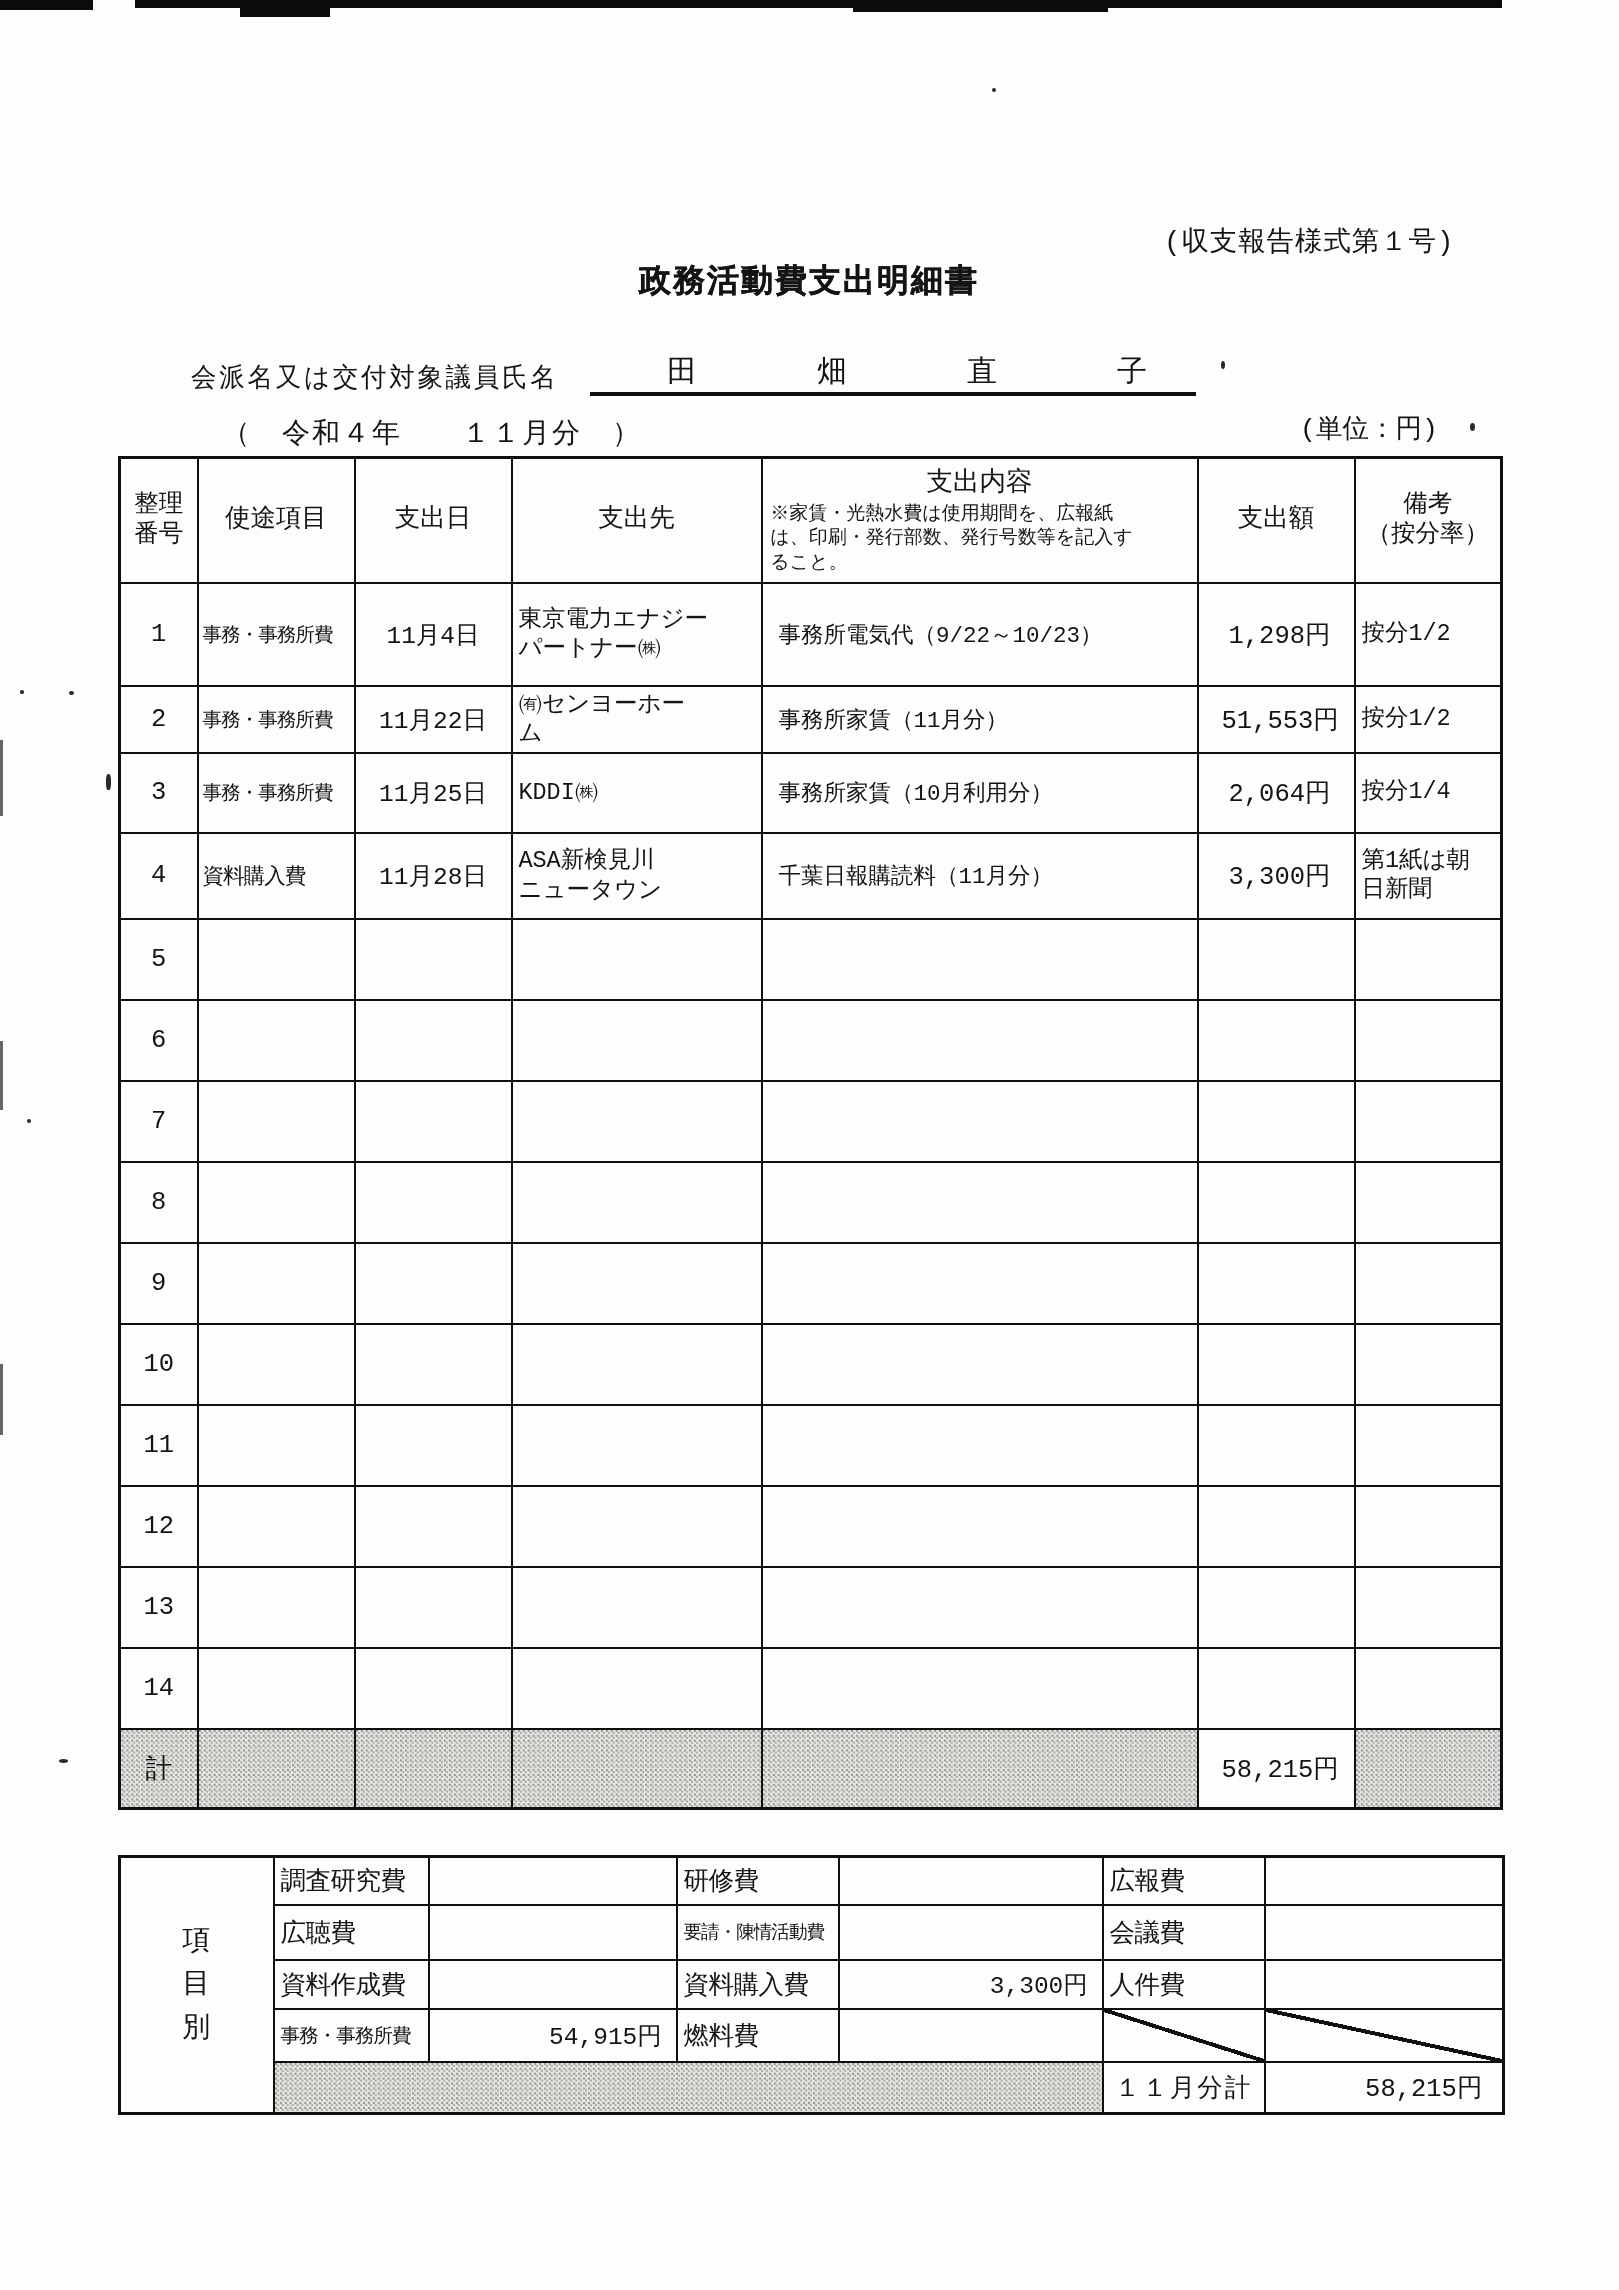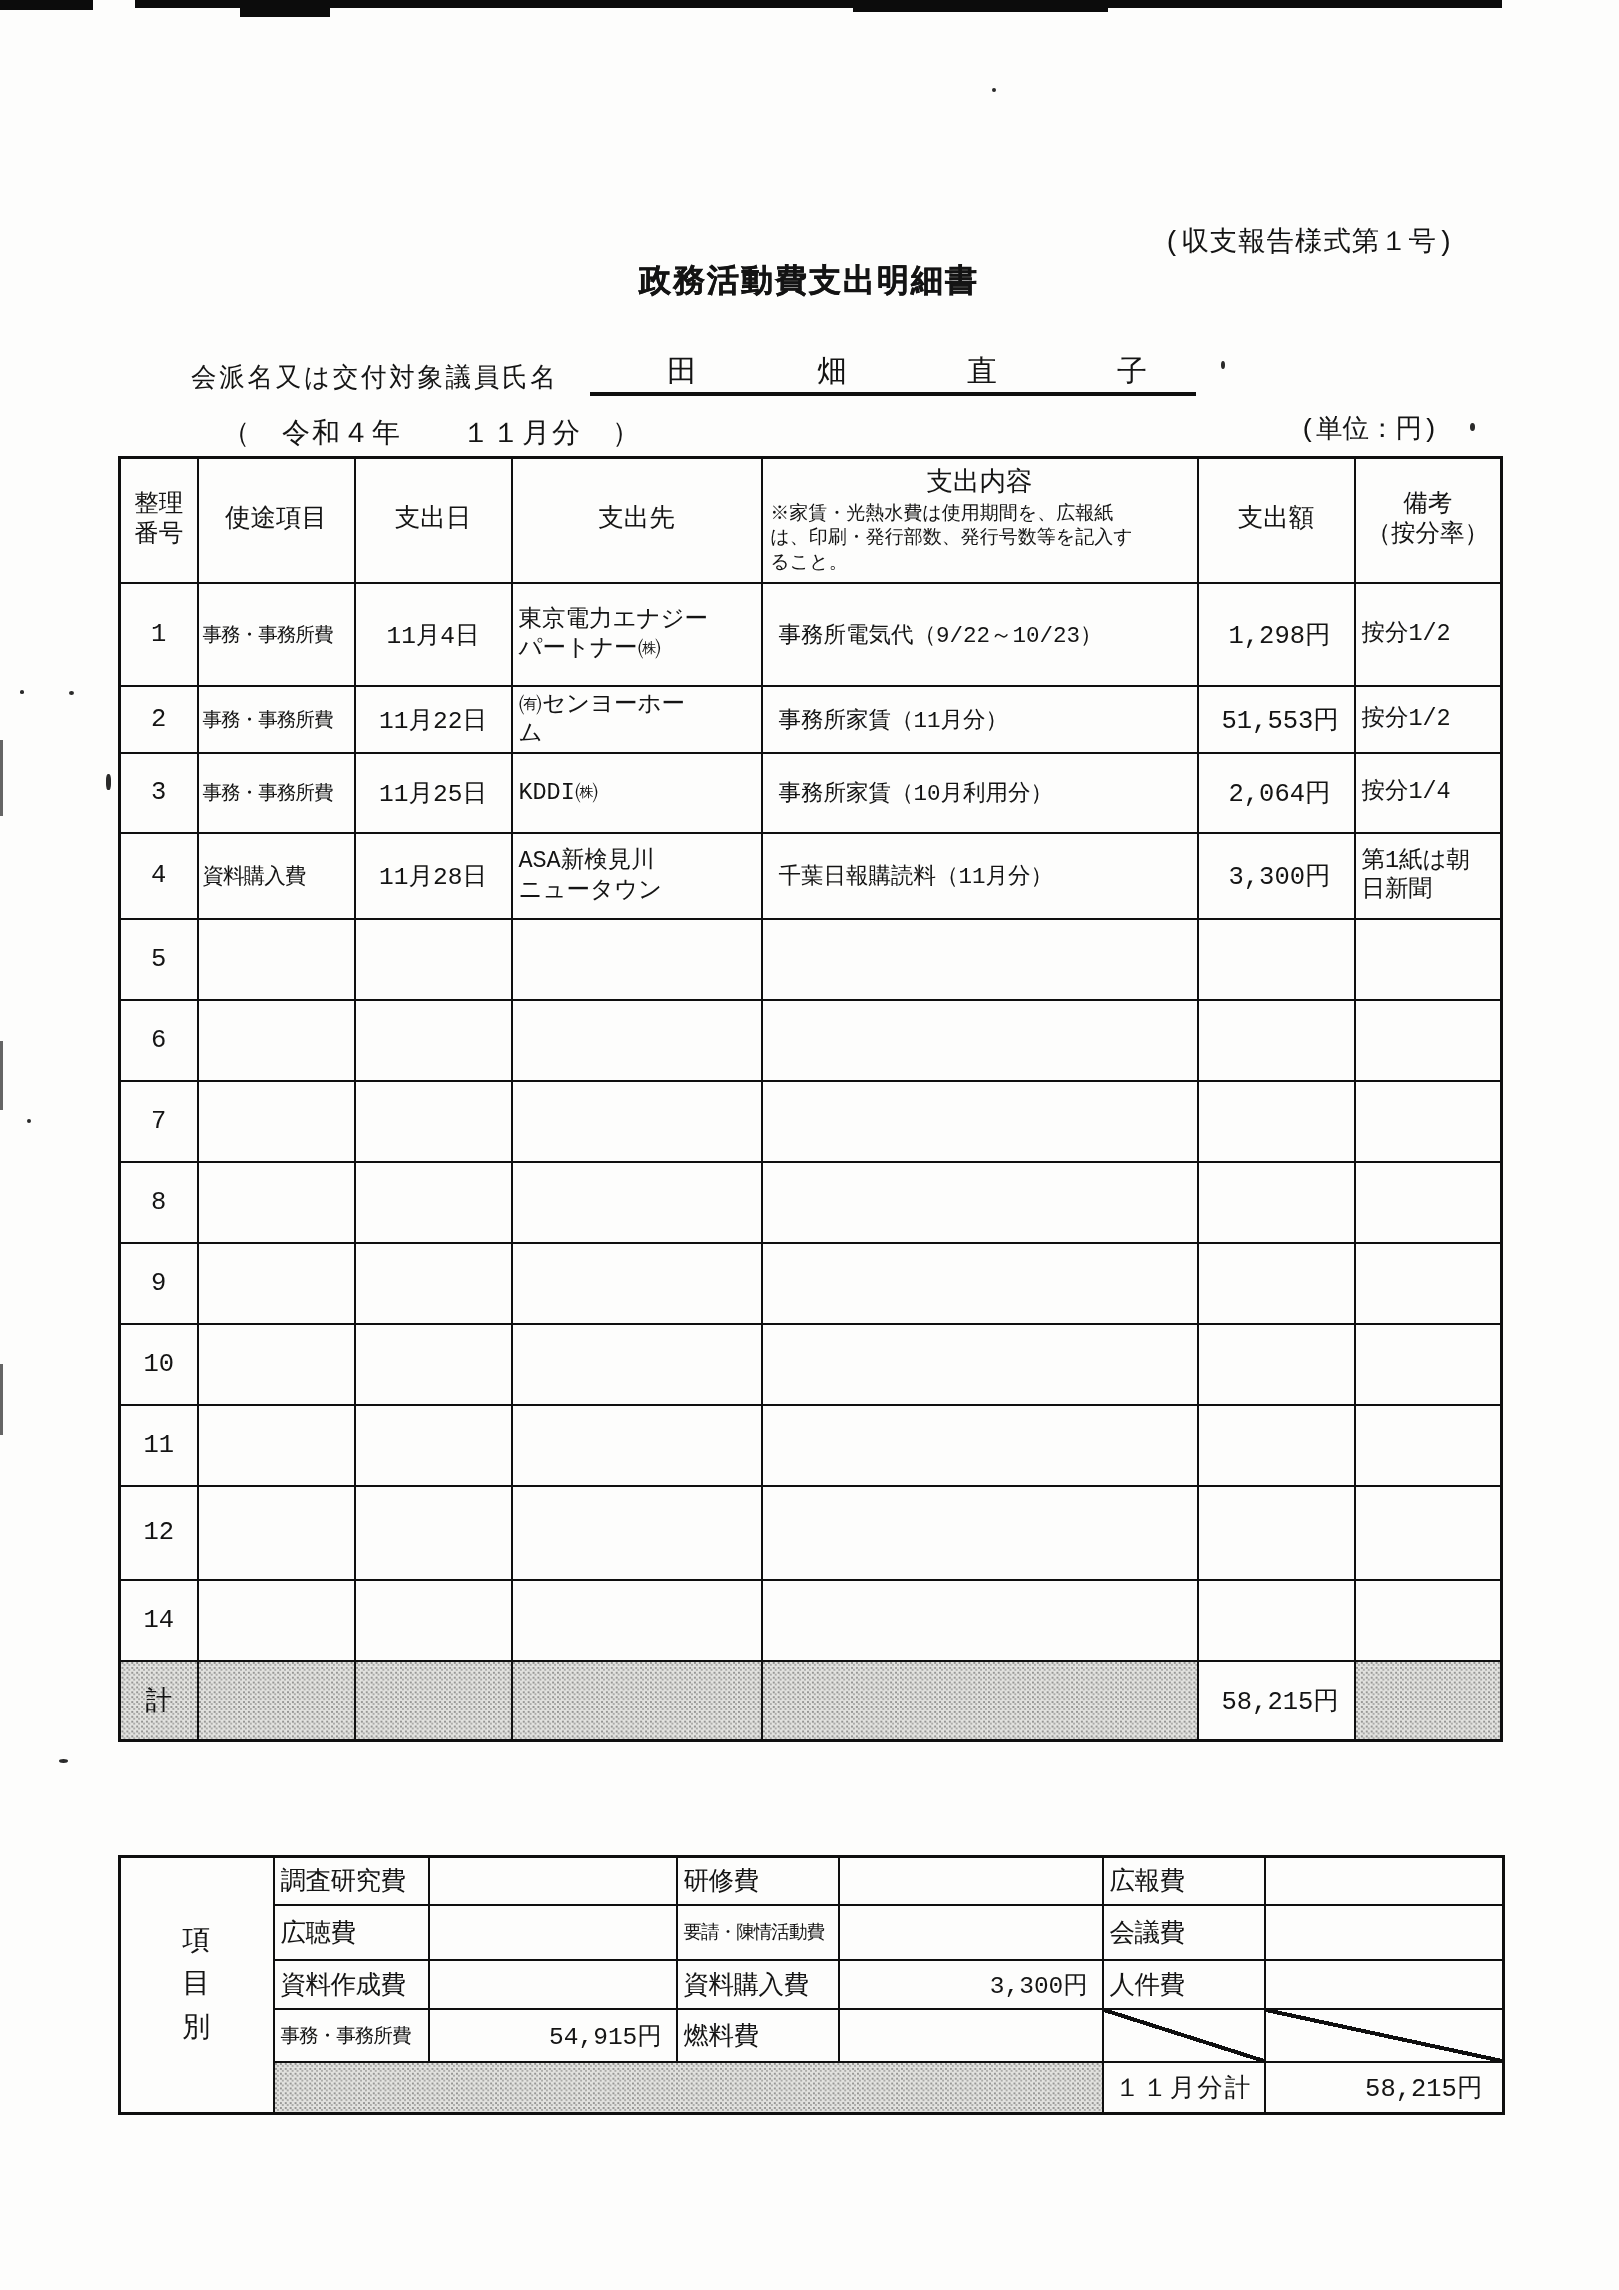--- a/index.html
+++ b/index.html
@@ -214,22 +214,31 @@
     </tr>
     <tr style="height:81px">
       <td class="c-no">11</td>
       <td class="c-cat"></td>
       <td class="c-date"></td>
       <td class="c-payee"></td>
       <td class="c-desc"></td>
       <td class="c-amt"></td>
       <td class="c-note"></td>
     </tr>
-    <tr style="height:94px">
+    <tr style="height:81px">
       <td class="c-no">12</td>
+      <td class="c-cat"></td>
+      <td class="c-date"></td>
+      <td class="c-payee"></td>
+      <td class="c-desc"></td>
+      <td class="c-amt"></td>
+      <td class="c-note"></td>
+    </tr>
+    <tr style="height:81px">
+      <td class="c-no">13</td>
       <td class="c-cat"></td>
       <td class="c-date"></td>
       <td class="c-payee"></td>
       <td class="c-desc"></td>
       <td class="c-amt"></td>
       <td class="c-note"></td>
     </tr>
     <tr style="height:81px">
       <td class="c-no">14</td>
       <td class="c-cat"></td>

